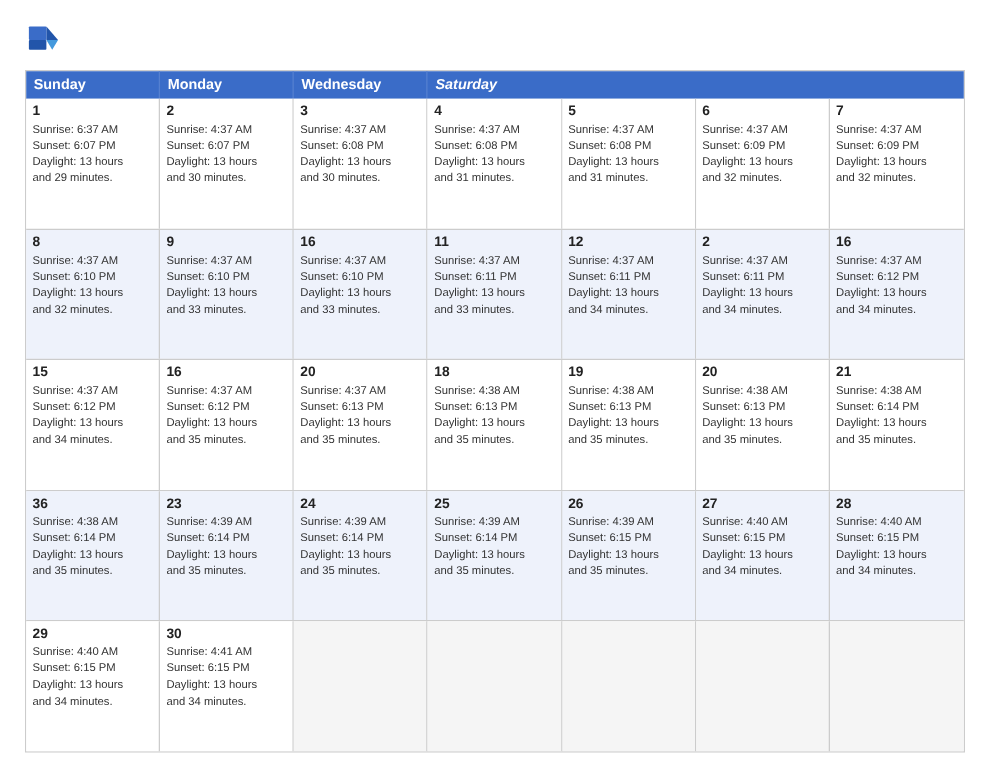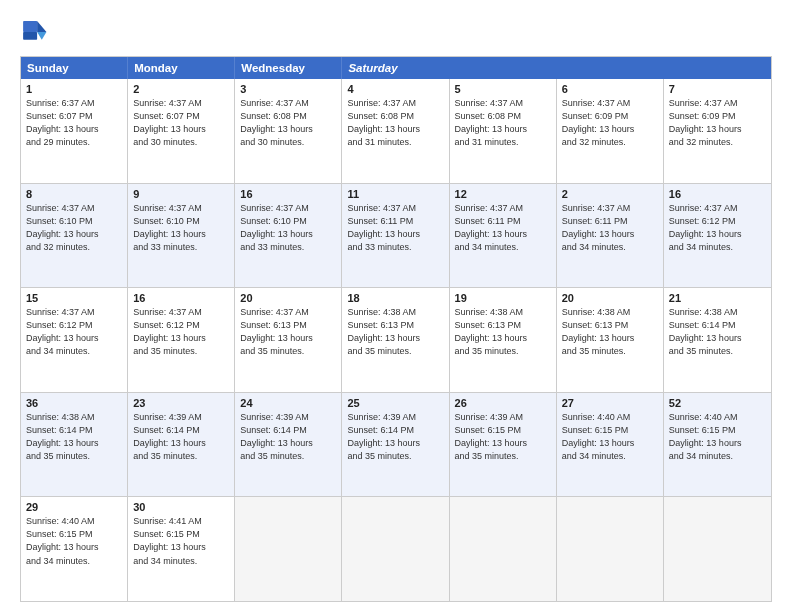--- a/index.html
+++ b/index.html
@@ -249,21 +249,21 @@
           </div>
           <div class="cal-cell alt-row">
             <span class="day-num">26</span>
             <div class="day-info">Sunrise: 4:39 AM<br>Sunset: 6:15 PM<br>Daylight: 13 hours<br>and 35 minutes.</div>
           </div>
           <div class="cal-cell alt-row">
             <span class="day-num">27</span>
             <div class="day-info">Sunrise: 4:40 AM<br>Sunset: 6:15 PM<br>Daylight: 13 hours<br>and 34 minutes.</div>
           </div>
           <div class="cal-cell alt-row">
-            <span class="day-num">52</span>
+            <span class="day-num">28</span>
             <div class="day-info">Sunrise: 4:40 AM<br>Sunset: 6:15 PM<br>Daylight: 13 hours<br>and 34 minutes.</div>
           </div>
         </div>
         <div class="cal-row">
           <div class="cal-cell">
             <span class="day-num">29</span>
             <div class="day-info">Sunrise: 4:40 AM<br>Sunset: 6:15 PM<br>Daylight: 13 hours<br>and 34 minutes.</div>
           </div>
           <div class="cal-cell">
             <span class="day-num">30</span>

